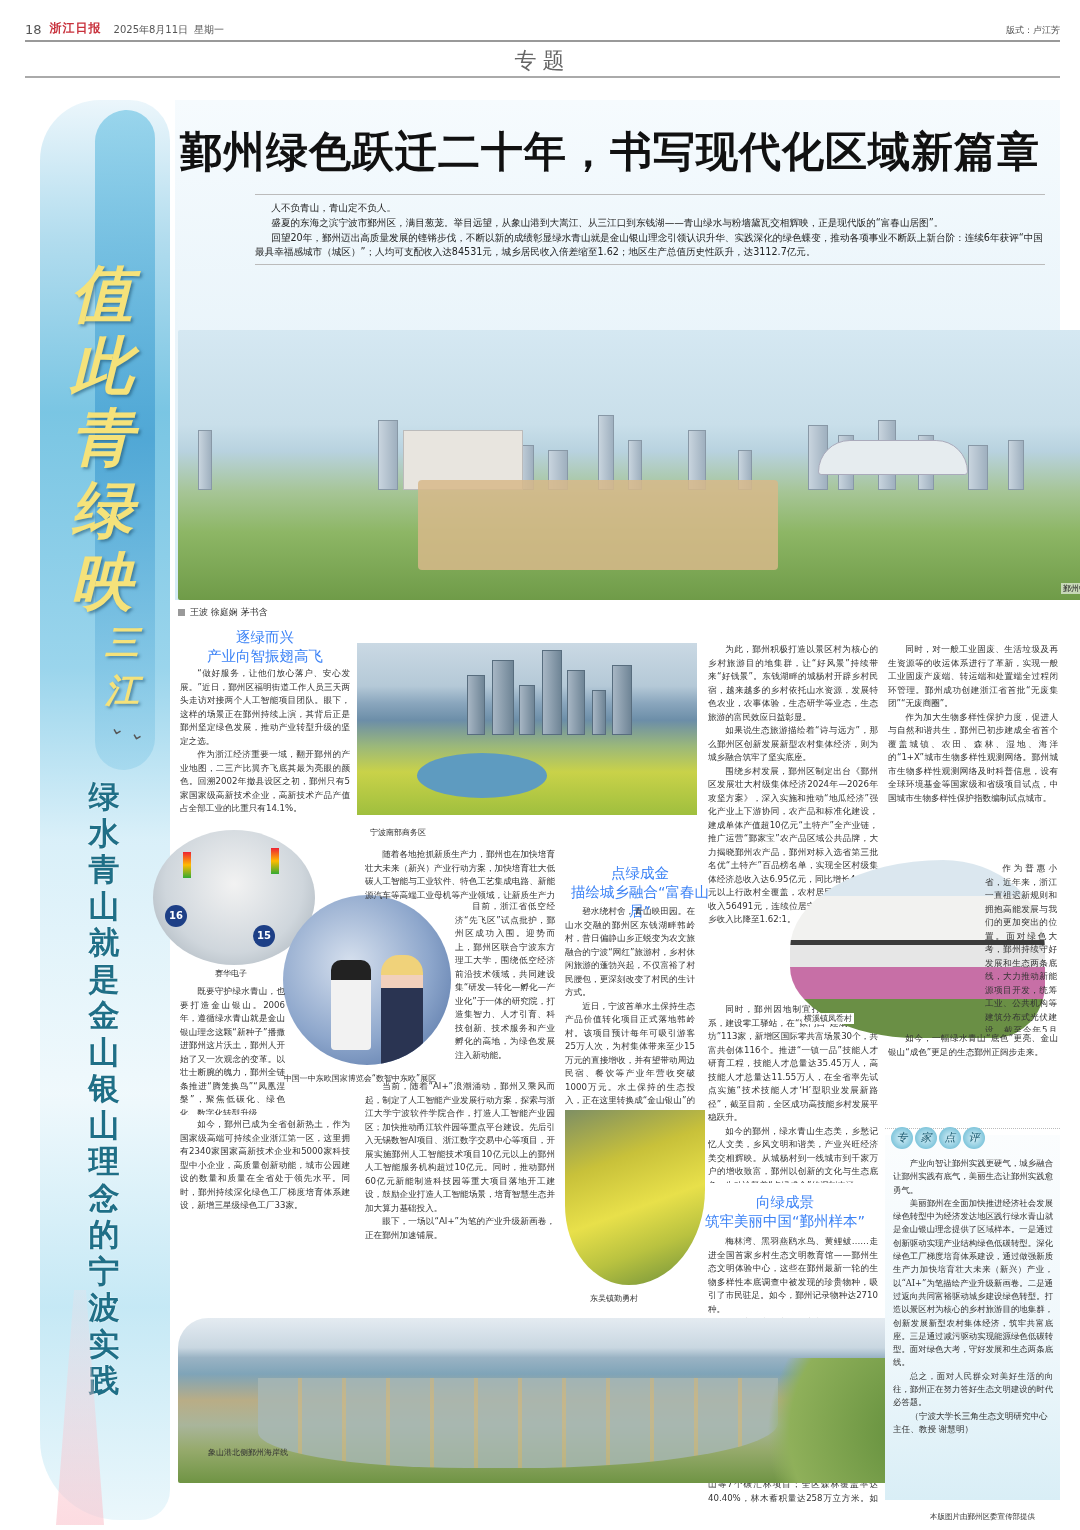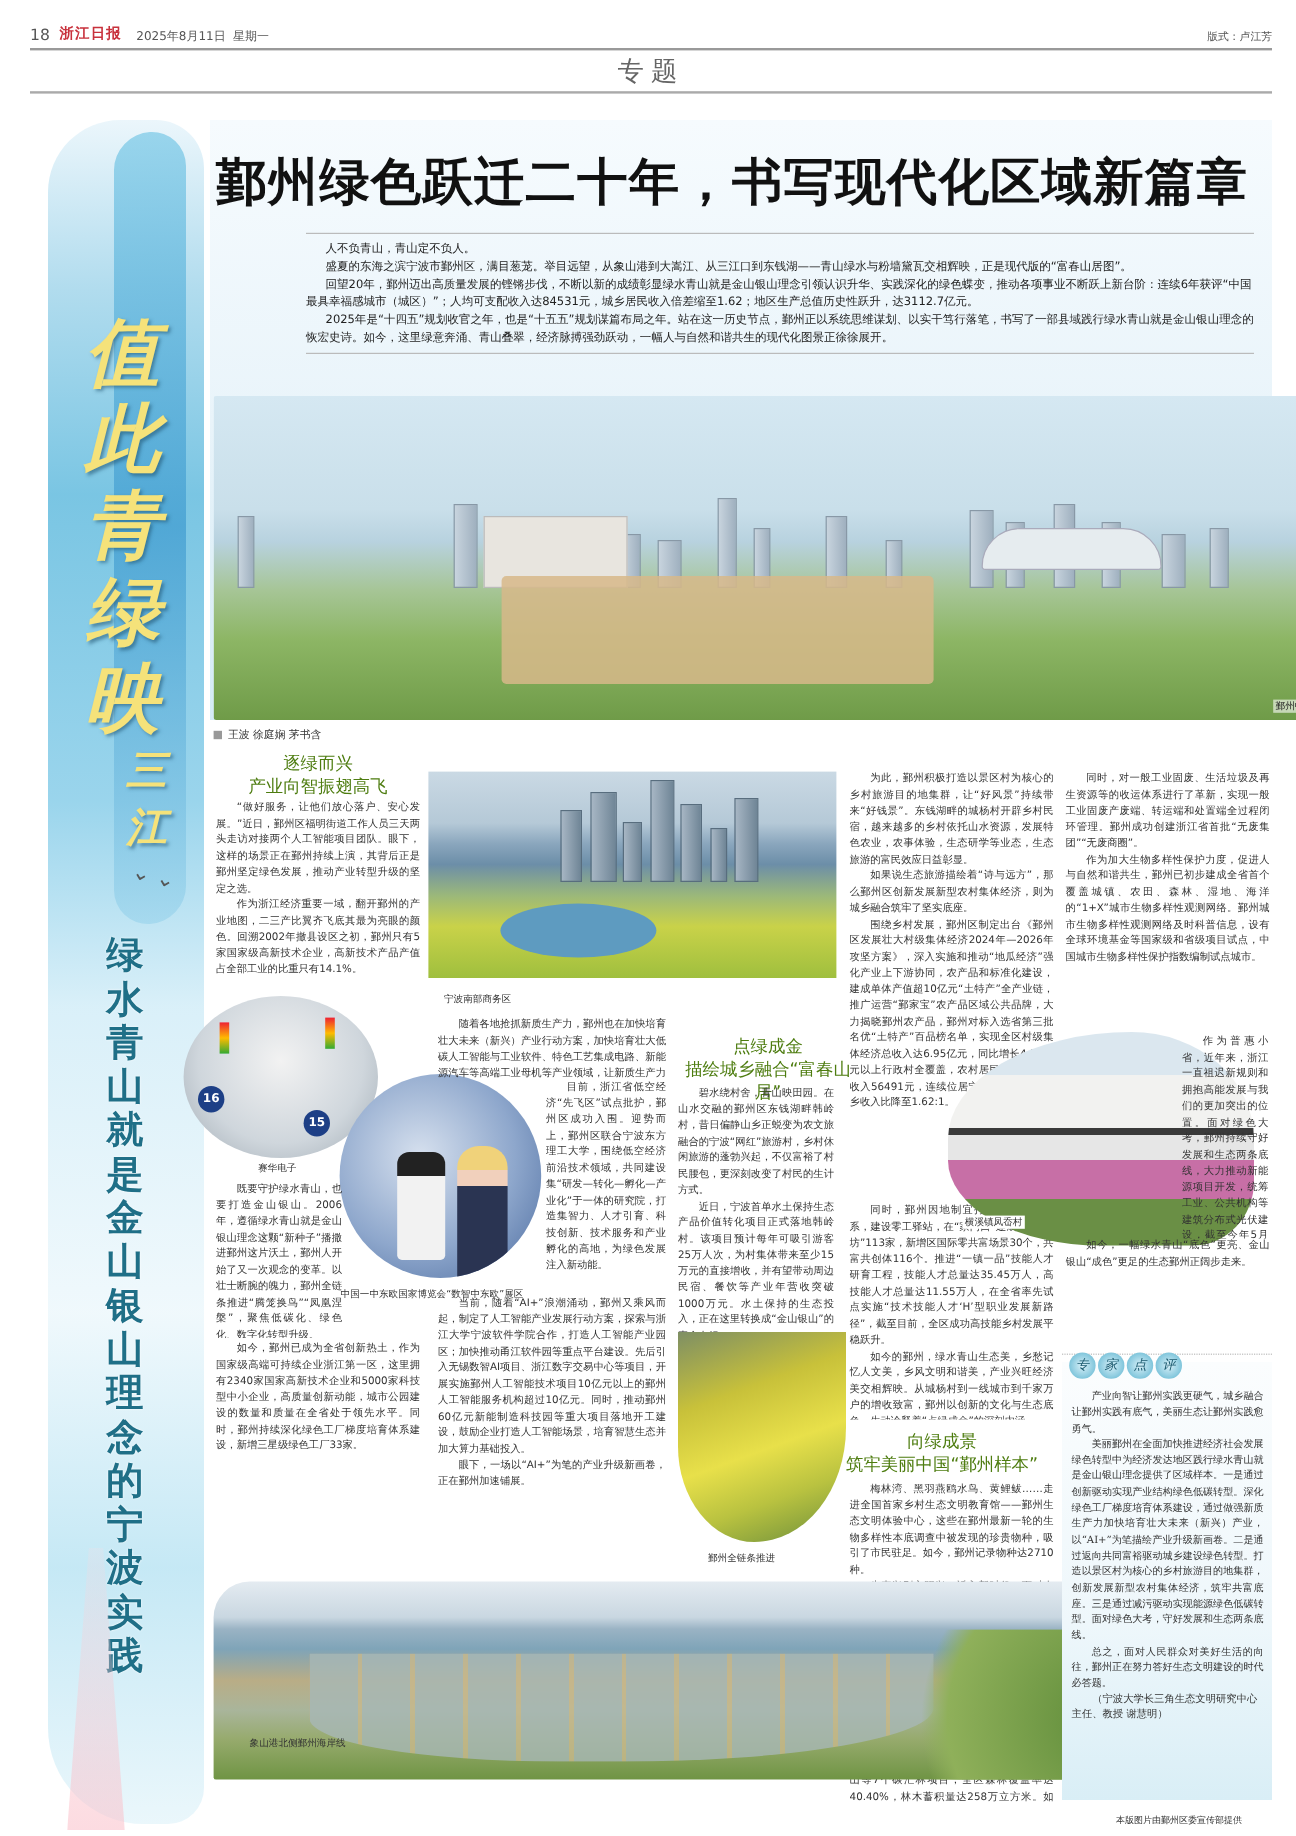--- a/index.html
+++ b/index.html
@@ -32,21 +32,21 @@
 .hero .plaza{position:absolute;left:240px;top:150px;width:360px;height:90px;background:#d7b989;border-radius:4px;opacity:.85}
 .hero .hall{position:absolute;left:225px;top:100px;width:120px;height:60px;background:#e8e5df;border:1px solid #bbb}
 .hero .hall2{position:absolute;left:640px;top:110px;width:150px;height:35px;background:#e6ecef;border-radius:40px 40px 4px 4px;border:1px solid #aab}
 .hero .cap{position:absolute;right:12px;bottom:6px;font-size:8px;color:#222;background:rgba(255,255,255,.6);padding:0 2px}
 
 .byline{left:178px;top:606px;font-size:9px;color:#333}
 .byline::before{content:"";display:inline-block;width:7px;height:7px;background:#999;margin-right:5px;vertical-align:-1px}
 
 .col{font-size:8.6px;line-height:13.5px;color:#333;text-align:justify}
 .col p{text-indent:2em}
-.subhead{text-align:center;font-size:14.5px;line-height:19px;color:#4d7c0f;font-weight:normal}
+.subhead{text-align:center;font-size:14.5px;line-height:19px;color:#3b82f6;font-weight:normal}
 
 .photo{overflow:hidden}
 .p1{left:357px;top:643px;width:340px;height:172px;background:linear-gradient(180deg,#cad9e4 0%,#b5c9d7 25%,#8aa6bd 35%,#6c8ea8 45%,#9bb87a 60%,#c9d249 75%,#9fbf3e 100%)}
 .p1 .tw{position:absolute;bottom:80px;background:linear-gradient(90deg,#a7b6c4,#6f8596);border:1px solid #586d7e}
 .p1 .lake{position:absolute;left:60px;top:110px;width:130px;height:45px;background:#5e9bc0;border-radius:50%}
 .cap2{font-size:8px;color:#333}
 .circ{border-radius:50%;overflow:hidden}
 .c1{left:153px;top:830px;width:162px;height:135px;background:radial-gradient(circle at 50% 40%,#f2f2f2,#cfd6dc 60%,#9ea9b2);border-radius:50%}
 .c1 .n{position:absolute;width:22px;height:22px;border-radius:50%;background:#1d3f86;color:#fff;font-size:10px;font-weight:bold;text-align:center;line-height:22px}
 .c1 .light{position:absolute;width:8px;height:26px;background:linear-gradient(180deg,#e23,#fb0,#3a3)}
@@ -113,21 +113,20 @@
     <span>践</span>
 </div>
 <div class="abs tower"></div>
 
 <div class="abs topbg"></div>
 <h1 class="abs headline">鄞州绿色跃迁二十年，书写现代化区域新篇章</h1>
 <div class="abs lede">
   <p>人不负青山，青山定不负人。</p>
   <p>盛夏的东海之滨宁波市鄞州区，满目葱茏。举目远望，从象山港到大嵩江、从三江口到东钱湖——青山绿水与粉墙黛瓦交相辉映，正是现代版的“富春山居图”。</p>
   <p>回望20年，鄞州迈出高质量发展的铿锵步伐，不断以新的成绩彰显绿水青山就是金山银山理念引领认识升华、实践深化的绿色蝶变，推动各项事业不断跃上新台阶：连续6年获评“中国最具幸福感城市（城区）”；人均可支配收入达84531元，城乡居民收入倍差缩至1.62；地区生产总值历史性跃升，达3112.7亿元。</p>
-  <p>2025年是“十四五”规划收官之年，也是“十五五”规划谋篇布局之年。站在这一历史节点，鄞州正以系统思维谋划、以实干笃行落笔，书写了一部县域践行绿水青山就是金山银山理念的恢宏史诗。如今，这里绿意奔涌、青山叠翠，经济脉搏强劲跃动，一幅人与自然和谐共生的现代化图景正徐徐展开。</p>
 </div>
 
 <div class="abs hero">
   <div class="sky"></div>
   <div class="bldg" style="left:20px;width:14px;height:60px"></div>
   <div class="bldg" style="left:200px;width:20px;height:70px"></div>
   <div class="bldg" style="left:230px;width:14px;height:40px"></div>
   <div class="bldg" style="left:290px;width:22px;height:60px"></div>
   <div class="bldg" style="left:340px;width:16px;height:45px"></div>
   <div class="bldg" style="left:370px;width:20px;height:40px"></div>
@@ -218,21 +217,21 @@
 </div>
 <div class="abs col" style="left:708px;top:1003px;width:170px;height:180px;overflow:hidden">
   <p>同时，鄞州因地制宜打造零工服务体系，建设零工驿站，在“家门口”建成“共富工坊”113家，新增区国际零共富场景30个，共富共创体116个。推进“一镇一品”技能人才研育工程，技能人才总量达35.45万人，高技能人才总量达11.55万人，在全省率先试点实施“技术技能人才‘H’型职业发展新路径”，截至目前，全区成功高技能乡村发展平稳跃升。</p>
   <p>如今的鄞州，绿水青山生态美，乡愁记忆人文美，乡风文明和谐美，产业兴旺经济美交相辉映。从城杨村到一线城市到千家万户的增收致富，鄞州以创新的文化与生态底色，生动诠释着“点绿成金”的深刻内涵。</p>
 </div>
 
 <div class="abs p3"></div>
 <span class="abs cap2" style="left:802px;top:1013px;background:#fff;padding:0 2px">横溪镇凤岙村</span>
 
 <div class="abs p4"></div>
-<span class="abs cap2" style="left:590px;top:1293px">鄞州全链条推进</span>
+<span class="abs cap2" style="left:590px;top:1293px">东吴镇勤勇村</span>
 
 <div class="abs" style="left:690px;top:1193px;width:190px">
   <div class="subhead">向绿成景</div>
   <div class="subhead">筑牢美丽中国“鄞州样本”</div>
 </div>
 <div class="abs col" style="left:708px;top:1235px;width:170px;height:270px;overflow:hidden">
   <p>梅林湾、黑羽燕鸥水鸟、黄鲤鲅……走进全国首家乡村生态文明教育馆——鄞州生态文明体验中心，这些在鄞州最新一轮的生物多样性本底调查中被发现的珍贵物种，吸引了市民驻足。如今，鄞州记录物种达2710种。</p>
   <p>生态兴则文明兴。近入新时代，面对人民群众对美好生活的向往，生态文明建设成为时代必答题。</p>
   <p>近年来，鄞州打好碧水、蓝天、净土三大“保卫战”，空气环境质量连续七年达到国家二级标准，“蓝天幸福感”不断提升。全区水生态环境得到不断改善，集中式饮用水水源100%达标，全区市控以上断面水质优良率100%。东钱湖成为宁波市唯一获评浙江省首批“美丽河湖”的优秀案例。加快完善山水林田湖草修复工程，成立全国第一家县（区）级绿色碳汇储备基金，建成天宫、紫山等7个碳汇林项目；全区森林覆盖率达40.40%，林木蓄积量达258万立方米。如今，鄞州已拥有全国最早建立的3个森林公园之一的天童国家森林公园，还建成了较完整的城市公园体系，包括鄞州公园、院士公园、东部生态走廊等各类公园80余处，公园绿地面积超过1100公顷，城市公园建设的数量和质量在全省处于领先水平。</p>
 </div>

